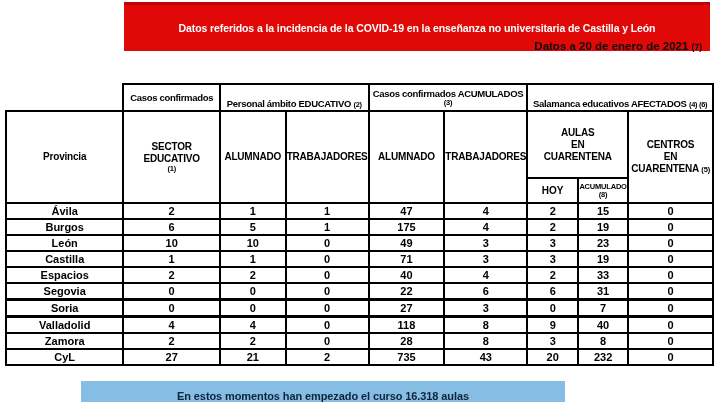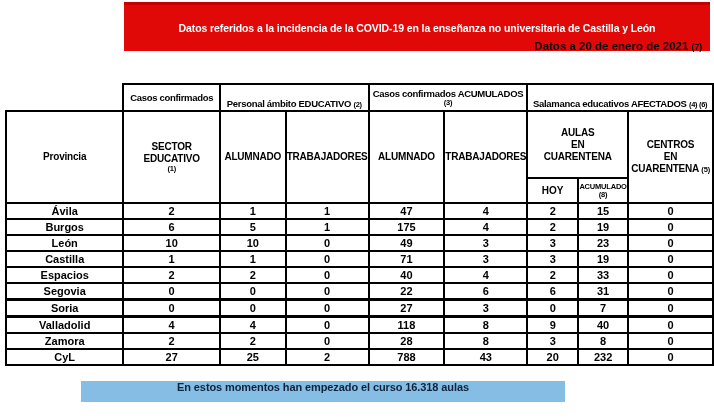--- a/index.html
+++ b/index.html
@@ -36,21 +36,21 @@
   .main-row .h-tall{height:65px;}
   .preline{white-space:pre-line;}
   .sub-row th{height:23px;}
   .h-hoy{font-size:10px;}
   .h-acum{font-size:7.5px;letter-spacing:-0.2px;line-height:8px;}
   tbody td{height:14px;font-size:11px;line-height:13px;font-weight:normal;}
   tbody td.prov{font-weight:bold;}
   tr.bold-row td{font-weight:bold;border-top-width:3px;border-bottom-width:3px;}
   .footer-banner{
     position:absolute;left:81px;top:381px;width:484px;height:21px;
-    display:flex;align-items:flex-start;justify-content:center;
+    display:flex;align-items:flex-end;justify-content:center;
     font-weight:bold;font-size:11px;color:#10233c;letter-spacing:-0.1px;
   }
 </style>
 </head>
 <body>
 
 <div class="banner" style="background: rgb(225, 8, 8); border-top-color: rgb(196, 0, 0);">
   <span>Datos referidos a la incidencia de la COVID-19 en la enseñanza no universitaria de Castilla y León</span>
 </div>
 
@@ -216,23 +216,23 @@
         <td>0</td>
         <td>28</td>
         <td>8</td>
         <td>3</td>
         <td>8</td>
         <td>0</td>
       </tr>
       <tr>
         <td class="prov">CyL</td>
         <td>27</td>
-        <td>25</td>
-        <td>2</td>
-        <td>788</td>
+        <td>21</td>
+        <td>2</td>
+        <td>735</td>
         <td>43</td>
         <td>20</td>
         <td>232</td>
         <td>0</td>
       </tr>
     </tbody>
 </table>
 
 <div class="footer-banner" style="background: rgb(133, 189, 228); color: rgb(16, 35, 60);">
   <span>En estos momentos han empezado el curso 16.318 aulas</span>

